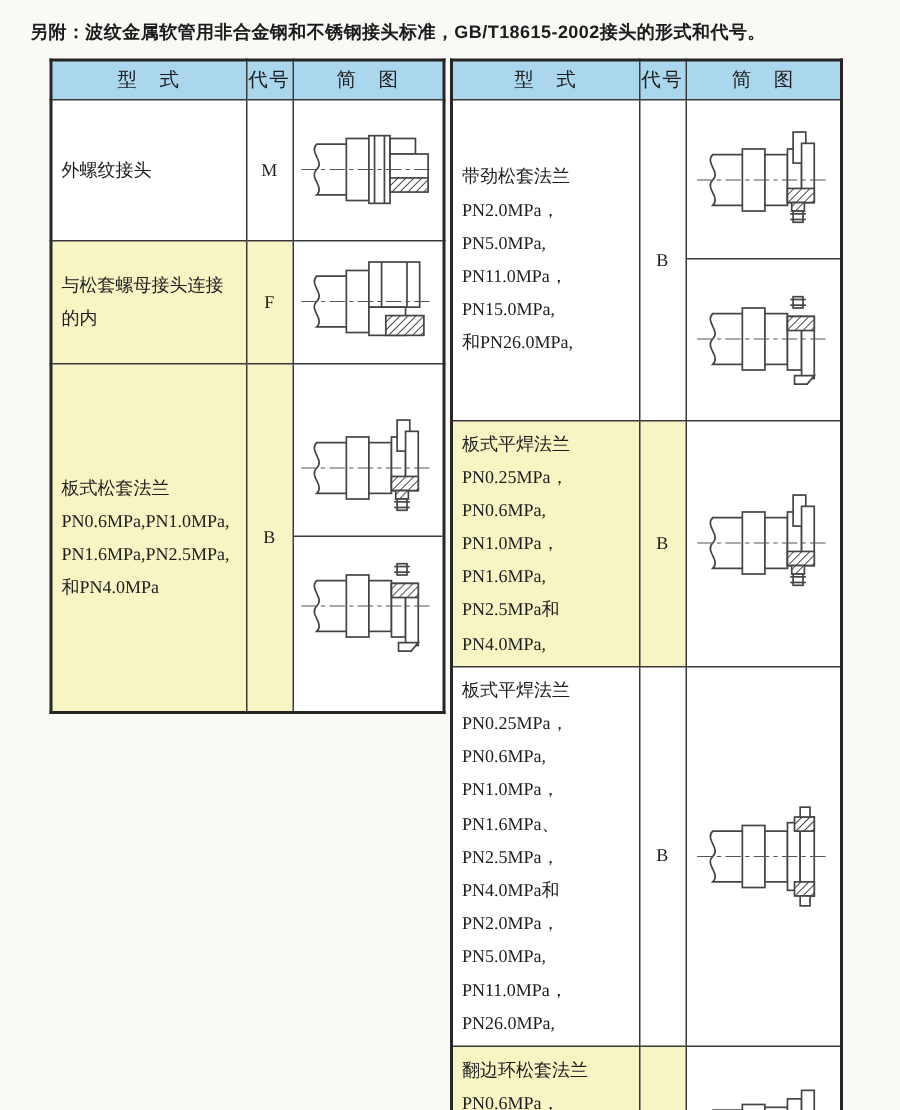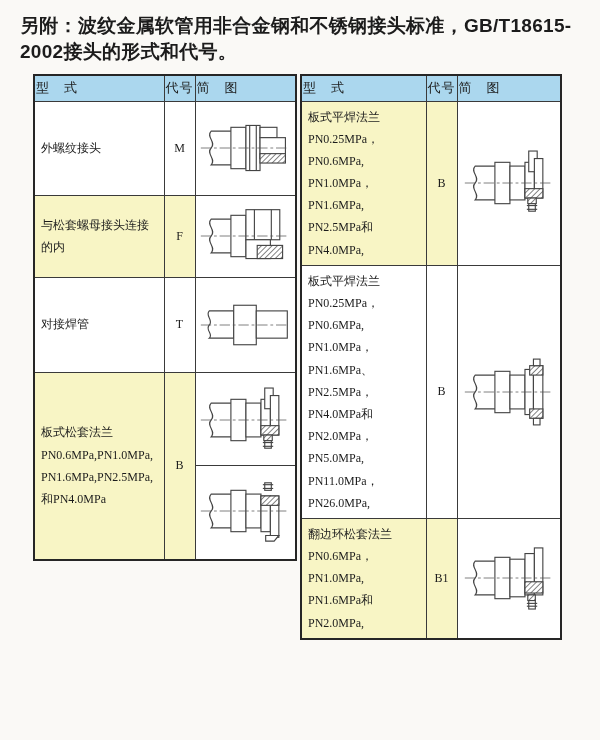--- a/index.html
+++ b/index.html
@@ -7,32 +7,32 @@
   body {
     width: 600px; height: 740px;
     background: var(--page-bg, #faf9f6);
     font-family: "Liberation Serif", "DejaVu Serif", serif;
     color: var(--text, #1c1c1c);
     overflow: hidden;
   }
   .title {
     font-family: "Liberation Sans", "DejaVu Sans", sans-serif;
     font-weight: bold;
-    font-size: 19px;
+    font-size: 12px;
     padding: 13px 0 0 20px;
     letter-spacing: 0.3px;
   }
   .tables { display: flex; margin: 9px 0 0 33px; align-items: flex-start; gap: 3px; }
   table { border-collapse: collapse; table-layout: fixed; background: #fff; }
   td, th { border: 1px solid #3a3a3a; }
   table { border: 2px solid #262626; }
   th {
     background: var(--header-bg, #abd7ee);
     font-size: 13px; font-weight: normal;
-    height: 26px; text-align: left; letter-spacing: 1px;
+    height: 26px; text-align: center; letter-spacing: 1px;
   }
   td.type {
     font-size: 12px; padding: 4px 6px;
     white-space: pre-line; line-height: 1.85;
     vertical-align: middle; background: #fff;
   }
   td.code { text-align: center; font-size: 12px; background: #fff; }
   tr.hl td.type, tr.hl td.code { background: var(--hl-bg, #f8f5c5); }
   td.diag { padding: 0; background: #fff; vertical-align: middle; }
   .dwrap { display: flex; align-items: center; justify-content: center; }
@@ -189,33 +189,21 @@
       <td class="diag">
             <div class="dwrap">
               <svg class="dg" viewBox="0 0 100 72">
                 <use href="#hose"></use>
                 <use href="#fit-f"></use>
                 <use href="#cl"></use>
               </svg>
             </div>
           </td>
     </tr>
-    <tr style="height:95px">
-      <td class="type">对接焊管</td>
-      <td class="code">T</td>
-      <td class="diag">
-            <div class="dwrap">
-              <svg class="dg" viewBox="0 0 100 72">
-                <use href="#fit-t"></use>
-                <use href="#cl"></use>
-              </svg>
-            </div>
-          </td>
-    </tr>
-    <tr style="height:188px" class="hl">
+    <tr style="height:233px" class="hl">
       <td class="type">板式松套法兰
 PN0.6MPa,PN1.0MPa,
 PN1.6MPa,PN2.5MPa,
 和PN4.0MPa</td>
       <td class="code">B</td>
       <td class="diag">
         <div class="sub sub-92 first">
               <svg class="dg" viewBox="0 0 100 72">
                 <use href="#hose"></use>
                 <use href="#flange-up"></use>
@@ -239,20 +227,43 @@
         <col class="c-type">
         <col class="c-code">
         <col class="c-diag">
       </colgroup>
     <tbody>
         <tr style="height:26px">
       <th>型　式</th>
       <th>代号</th>
       <th>简　图</th>
     </tr>
+    <tr style="height:214px">
+      <td class="type">带劲松套法兰
+PN2.0MPa，PN5.0MPa,
+PN11.0MPa，PN15.0MPa,
+和PN26.0MPa,</td>
+      <td class="code">B</td>
+      <td class="diag">
+        <div class="sub sub-106 first">
+              <svg class="dg" viewBox="0 0 100 72">
+                <use href="#hose"></use>
+                <use href="#flange-up"></use>
+                <use href="#cl"></use>
+              </svg>
+            </div>
+        <div class="sub sub-106">
+              <svg class="dg" viewBox="0 0 100 72">
+                <use href="#hose"></use>
+                <use href="#flange-down"></use>
+                <use href="#cl"></use>
+              </svg>
+            </div>
+      </td>
+    </tr>
     <tr style="height:104px" class="hl">
       <td class="type">板式平焊法兰
 PN0.25MPa，PN0.6MPa,
 PN1.0MPa，PN1.6MPa,
 PN2.5MPa和PN4.0MPa,</td>
       <td class="code">B</td>
       <td class="diag">
             <div class="dwrap">
               <svg class="dg" viewBox="0 0 100 72">
                 <use href="#hose"></use>

